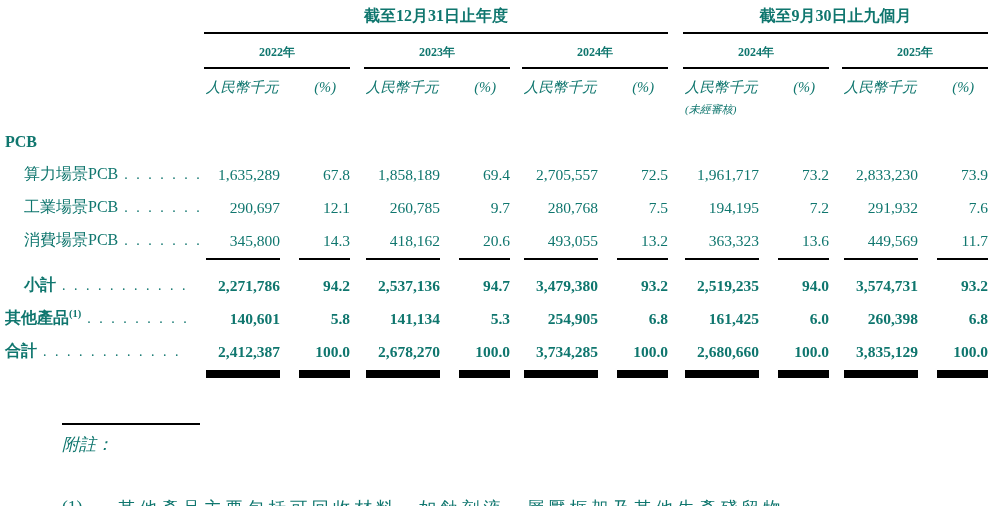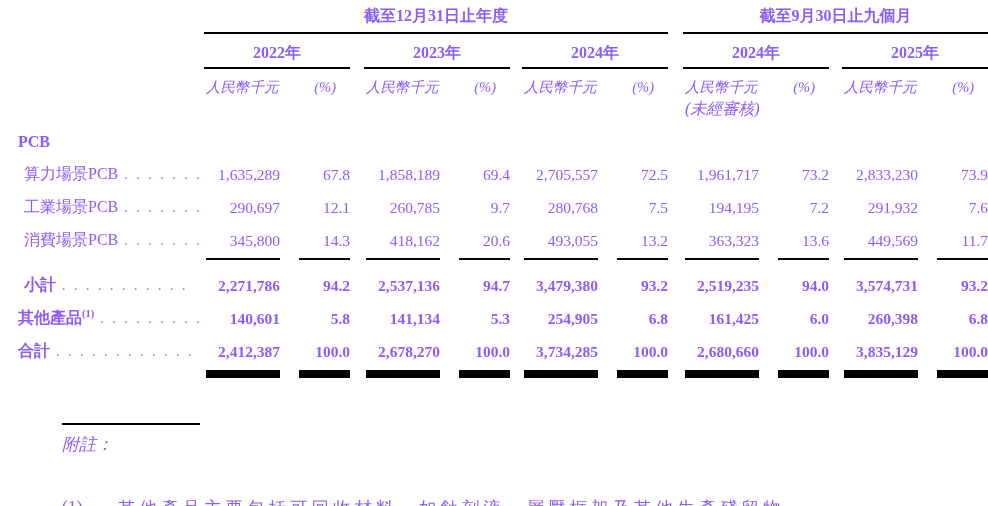--- a/index.html
+++ b/index.html
@@ -1,21 +1,21 @@
 <!DOCTYPE html>
 <html><head>
 <meta charset="utf-8">
 <style>
   * { margin: 0; padding: 0; box-sizing: border-box; }
   html, body { background: #ffffff; }
   .page {
     width: 988px;
     height: 506px;
     background: #ffffff;
-    color: #8b5cf6;
+    color: #0f766e;
     font-family: "Liberation Serif", "DejaVu Serif", serif;
     overflow: hidden;
     position: relative;
   }
   table.fin {
     width: 988px;
     table-layout: fixed;
     border-collapse: collapse;
     margin-top: 4px;
   }
@@ -24,49 +24,49 @@
   .group-head {
     font-weight: bold;
     text-align: center;
     font-size: 16px;
     line-height: 20px;
     padding: 2px 0 6px 0;
   }
   .year-head {
     font-weight: bold;
     text-align: center;
-    font-size: 16px;
+    font-size: 12px;
     line-height: 19px;
     padding: 9px 0 5px 0;
   }
   tr.colhead td { vertical-align: top; }
   .amt-head {
     font-style: italic;
     font-size: 14.5px;
     line-height: 21px;
     text-align: left;
     padding: 8px 0 0 2px;
     white-space: nowrap;
   }
   .pct-head {
     font-style: italic;
     font-size: 14.5px;
     line-height: 21px;
     text-align: right;
     padding: 8px 14px 0 0;
   }
-  .unaudited { font-style: italic; font-size: 16px; line-height: 22px; white-space: nowrap; }
+  .unaudited { font-style: italic; font-size: 11px; line-height: 22px; white-space: nowrap; }
   tbody td {
     font-size: 15.5px;
     line-height: 19px;
     padding: 8px 0 5px 0;
     white-space: nowrap;
   }
   tbody tr.first td { padding-top: 12px; }
-  td.label { text-align: left; font-size: 16px; padding-left: 18px; overflow: hidden; }
+  td.label { text-align: left; font-size: 16px; padding-left: 5px; overflow: hidden; }
   td.label.indent { padding-left: 24px; }
   .dots { letter-spacing: 2.5px; font-weight: normal; font-size: 14px; }
   td.num { text-align: right; }
   td.val { padding-right: 7px; }
   tr.bold td { font-weight: bold; }
   sup { font-size: 10.5px; line-height: 0; }
   tr.rule-row td { padding: 3px 0 7px 0; }
   tr.rule-row.total td { padding: 4px 0 0 0; }
   .srule { border-top: 2px solid #000; height: 0; }
   .drule { border-top: 6px solid #000; border-bottom: 2px solid #000; height: 4px; }

